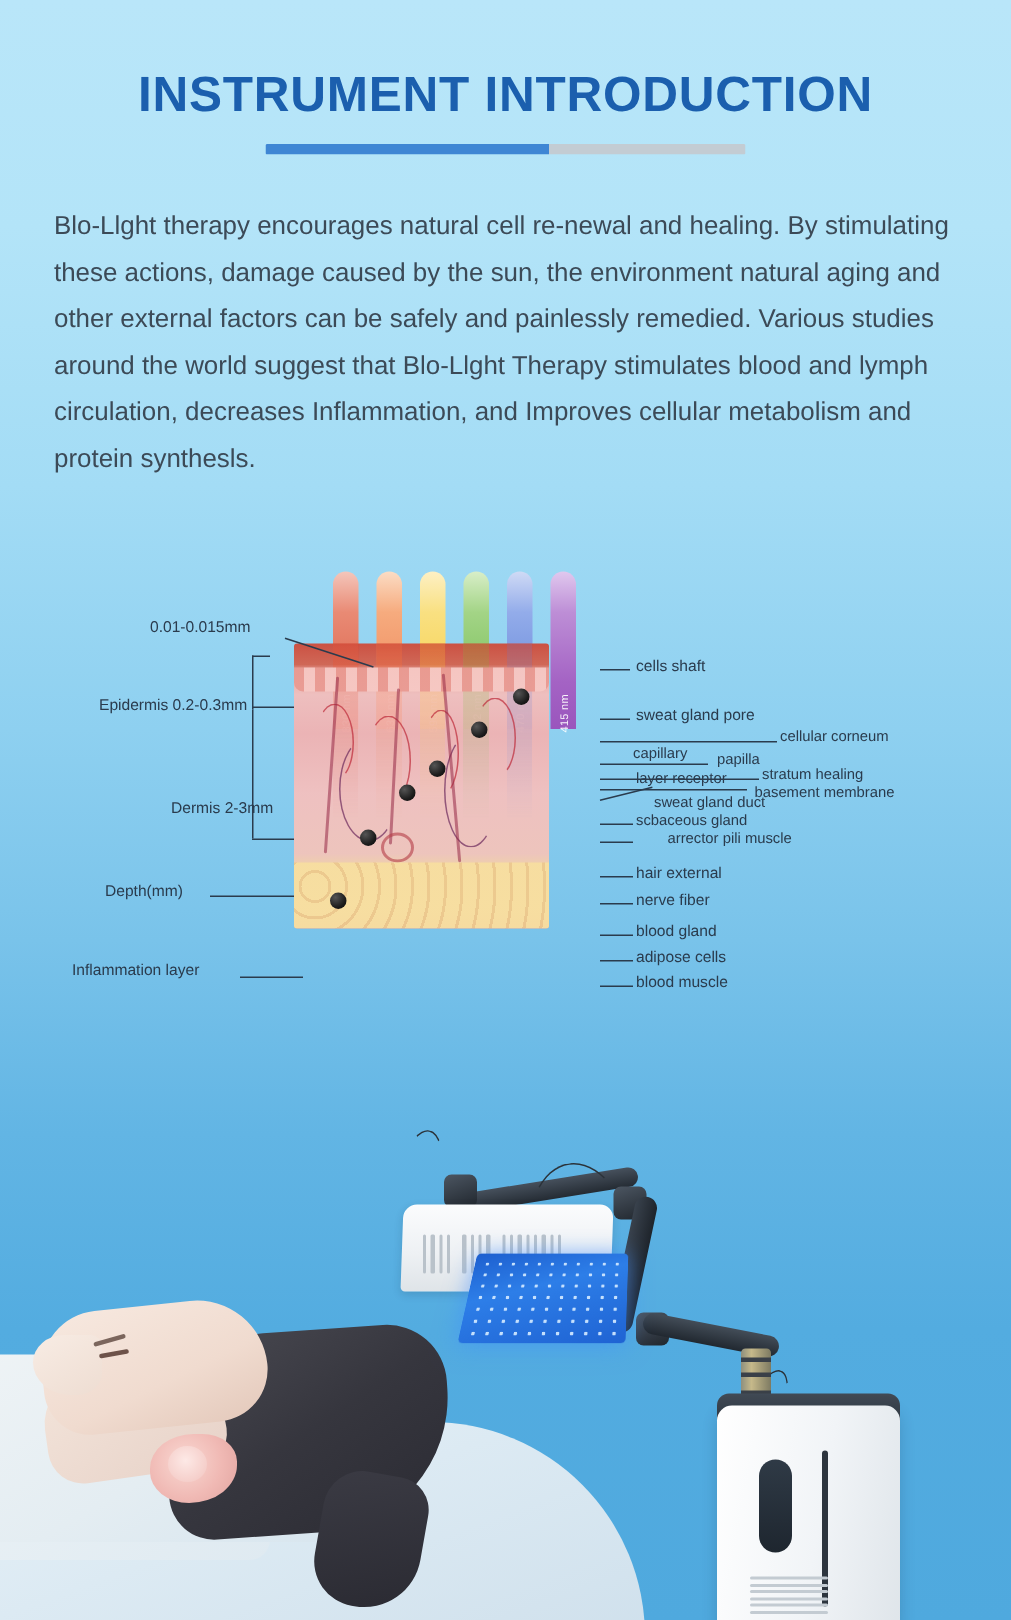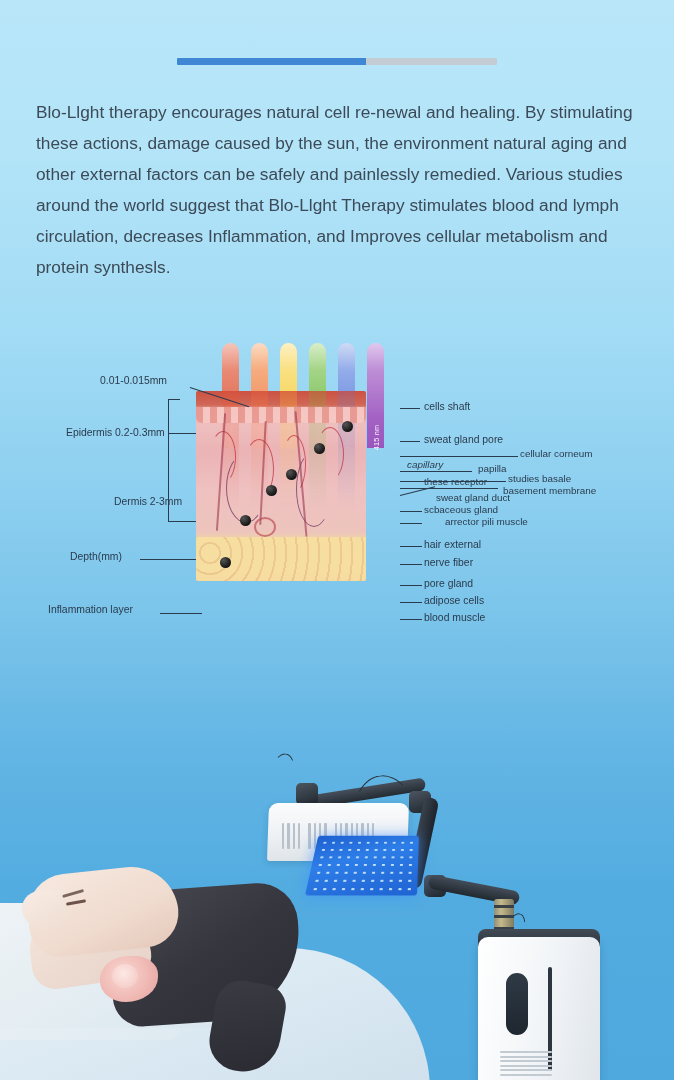--- a/index.html
+++ b/index.html
@@ -252,20 +252,21 @@
   .cab-grill i { height:2px; background:#c3cbd2; border-radius:1px; }
   .cord {
     position:absolute; border:1.6px solid #2b3239; border-color:#2b3239 transparent transparent transparent;
     border-radius:50%;
   }
 </style>
 </head>
 <body>
 
 <div class="header">
+  <div class="title">INSTRUMENT INTRODUCTION</div>
   <div class="rule-wrap">
     <div class="rule-left"></div>
     <div class="rule-right"></div>
   </div>
 </div>
 
 <p class="para">Blo-Llght therapy encourages natural cell re-newal and healing. By stimulating these actions, damage caused by the sun, the environment natural aging and other external factors can be safely and painlessly remedied. Various studies around the world suggest that Blo-Llght Therapy stimulates blood and lymph circulation, decreases Inflammation, and Improves cellular metabolism and protein synthesls.</p>
 
 <div class="diagram">
 
@@ -349,49 +350,49 @@
 
   <div class="lab" style="left:424px;top:100px;">cells shaft</div>
   <div class="lead" style="left:400px;top:107px;width:20px;"></div>
 
   <div class="lab" style="left:424px;top:133px;">sweat gland pore</div>
   <div class="lead" style="left:400px;top:140px;width:20px;"></div>
 
   <div class="lab sm" style="left:520px;top:147px;">cellular corneum</div>
   <div class="lead" style="left:400px;top:155px;width:118px;"></div>
 
-  <div class="lab sm" style="left:407px;top:158px;font-style:italic;">capillary</div>
+  <div class="lab sm" style="left:422px;top:158px;">capillary</div>
   <div class="lead" style="left:400px;top:170px;width:72px;"></div>
 
   <div class="lab sm" style="left:478px;top:162px;">papilla</div>
 
-  <div class="lab sm" style="left:508px;top:172px;">studies basale</div>
+  <div class="lab sm" style="left:508px;top:172px;">stratum healing</div>
   <div class="lead" style="left:400px;top:180px;width:106px;"></div>
 
-  <div class="lab sm" style="left:424px;top:175px;">these receptor</div>
+  <div class="lab sm" style="left:424px;top:175px;">layer receptor</div>
   <div class="lead" style="left:400px;top:187px;width:98px;"></div>
 
   <div class="lab sm" style="left:503px;top:184px;">basement membrane</div>
 
   <div class="lab sm" style="left:436px;top:191px;">sweat gland duct</div>
   <div class="lead" style="left:400px;top:194px;width:36px;transform:rotate(-14deg);transform-origin:left center;"></div>
 
   <div class="lab sm" style="left:424px;top:203px;">scbaceous gland</div>
   <div class="lead" style="left:400px;top:210px;width:22px;"></div>
 
   <div class="lab sm" style="left:445px;top:215px;">arrector pili muscle</div>
   <div class="lead" style="left:400px;top:222px;width:22px;"></div>
 
   <div class="lab" style="left:424px;top:238px;">hair external</div>
   <div class="lead" style="left:400px;top:245px;width:22px;"></div>
 
   <div class="lab" style="left:424px;top:256px;">nerve fiber</div>
   <div class="lead" style="left:400px;top:263px;width:22px;"></div>
 
-  <div class="lab" style="left:424px;top:277px;">pore gland</div>
+  <div class="lab" style="left:424px;top:277px;">blood gland</div>
   <div class="lead" style="left:400px;top:284px;width:22px;"></div>
 
   <div class="lab" style="left:424px;top:294px;">adipose cells</div>
   <div class="lead" style="left:400px;top:301px;width:22px;"></div>
 
   <div class="lab" style="left:424px;top:311px;">blood muscle</div>
   <div class="lead" style="left:400px;top:318px;width:22px;"></div>
 </div>
 
 <div class="scene">

